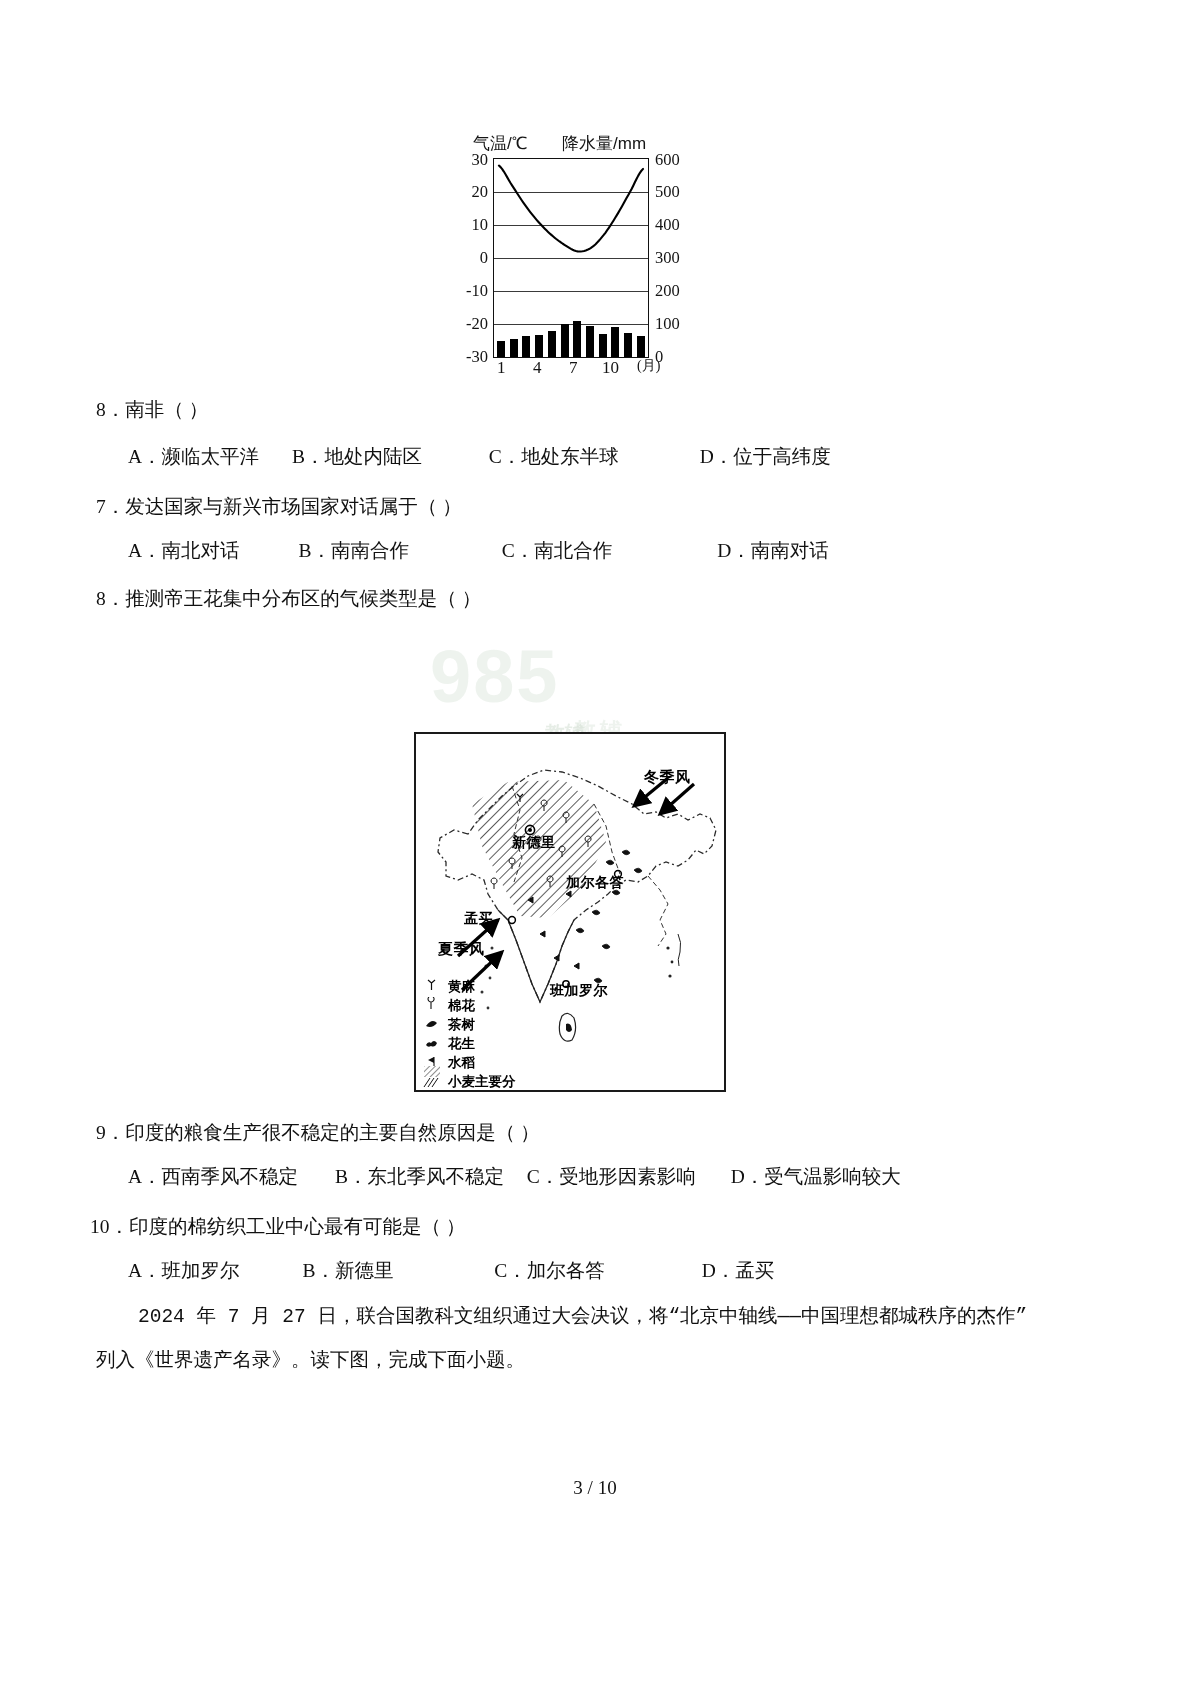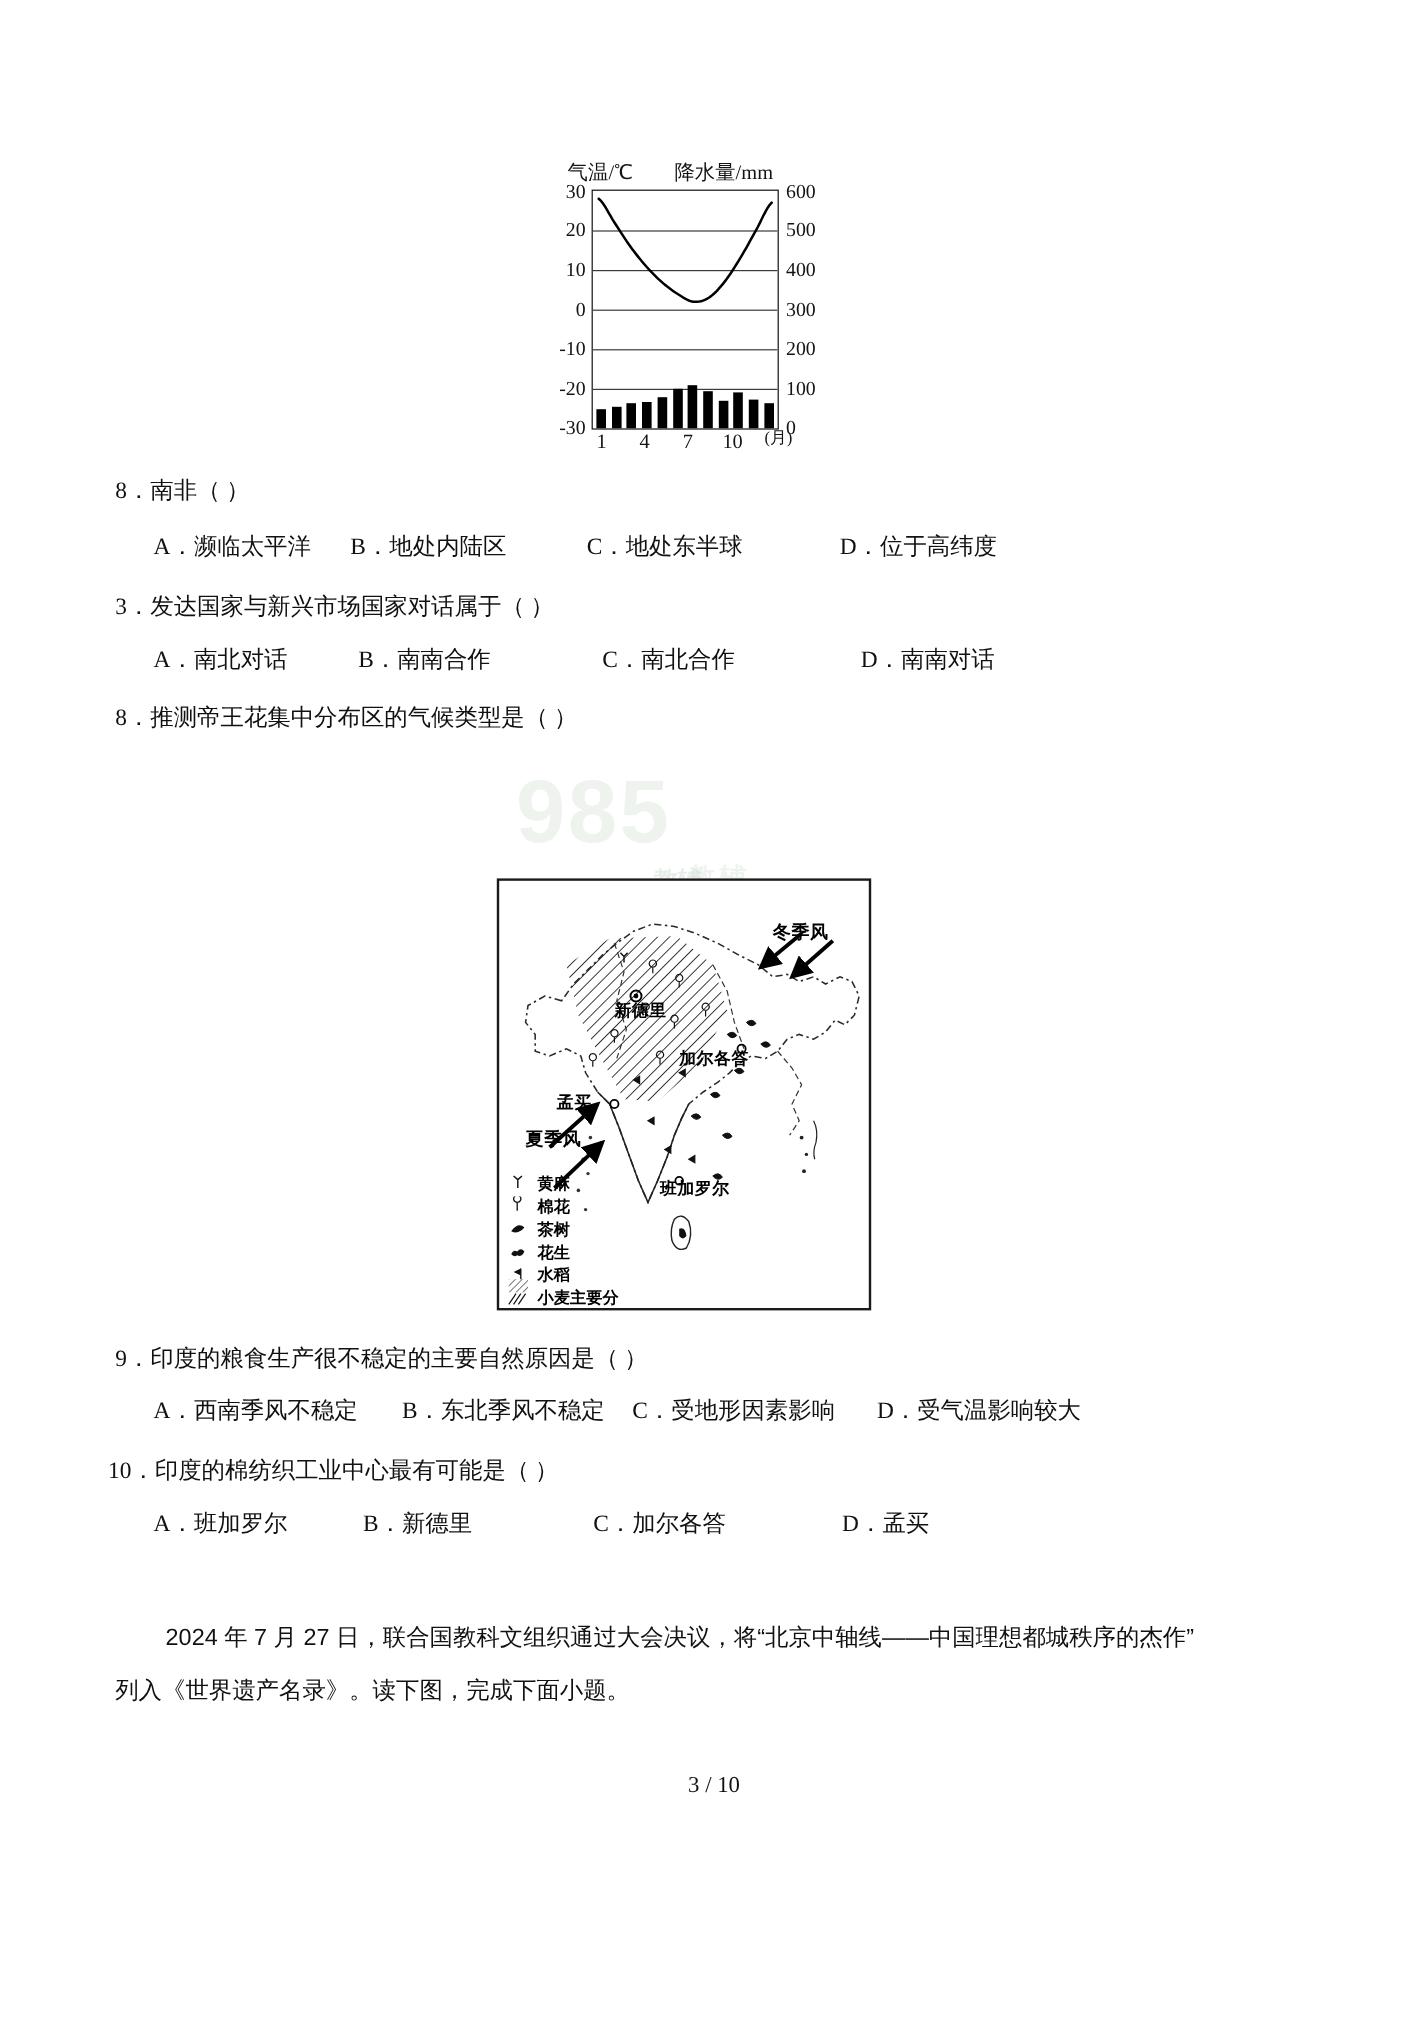--- a/index.html
+++ b/index.html
@@ -64,21 +64,21 @@
   .chart-wrap {
     position: absolute;
     left: 455px;
     top: 132px;
     width: 240px;
     z-index: 2;
   }
   .chart-headers {
     position: relative;
     height: 26px;
-    font-family: Liberation Serif, serif;
+    font-family: Liberation Sans, sans-serif;
     font-size: 17px;
     white-space: nowrap;
   }
   .chart-headers .hl { position: absolute; left: 18px; top: 0; }
   .chart-headers .hr { position: absolute; left: 107px; top: 0; }
 
   .plot-row { position: relative; height: 200px; }
   .y-left, .y-right {
     position: absolute;
     top: 0;
@@ -163,22 +163,21 @@
   .opts { left: 128px; }
   .opts .opt { display: inline-block; }
   .para {
     position: absolute;
     left: 96px;
     width: 1000px;
     font-size: 19.5px;
     line-height: 1.75;
     color: #111;
     z-index: 2;
-    font-family: Liberation Sans, sans-serif;
-    margin-top: 48px;
+    font-family: Liberation Mono, monospace;
   }
   .para .indent { display: inline-block; width: 42px; }
 
   
   .map-frame {
     position: absolute;
     left: 414px;
     top: 732px;
     width: 312px;
     height: 360px;
@@ -314,21 +313,21 @@
   </div>
 
   <div class="q stem" style="top:395px">8．南非（  ）</div>
   <div class="q opts" style="top:442px">
     <span class="opt" style="margin-right:28px">A．濒临太平洋</span>
     <span class="opt" style="margin-right:62px">B．地处内陆区</span>
     <span class="opt" style="margin-right:76px">C．地处东半球</span>
     <span class="opt">D．位于高纬度</span>
   </div>
 
-  <div class="q stem" style="top:492px">3．发达国家与新兴市场国家对话属于（  ）</div>
+  <div class="q stem" style="top:492px">7．发达国家与新兴市场国家对话属于（  ）</div>
   <div class="q opts" style="top:536px">
     <span class="opt" style="margin-right:54px">A．南北对话</span>
     <span class="opt" style="margin-right:88px">B．南南合作</span>
     <span class="opt" style="margin-right:100px">C．南北合作</span>
     <span class="opt">D．南南对话</span>
   </div>
 
   <div class="q stem" style="top:584px">8．推测帝王花集中分布区的气候类型是（  ）</div>
 
 

